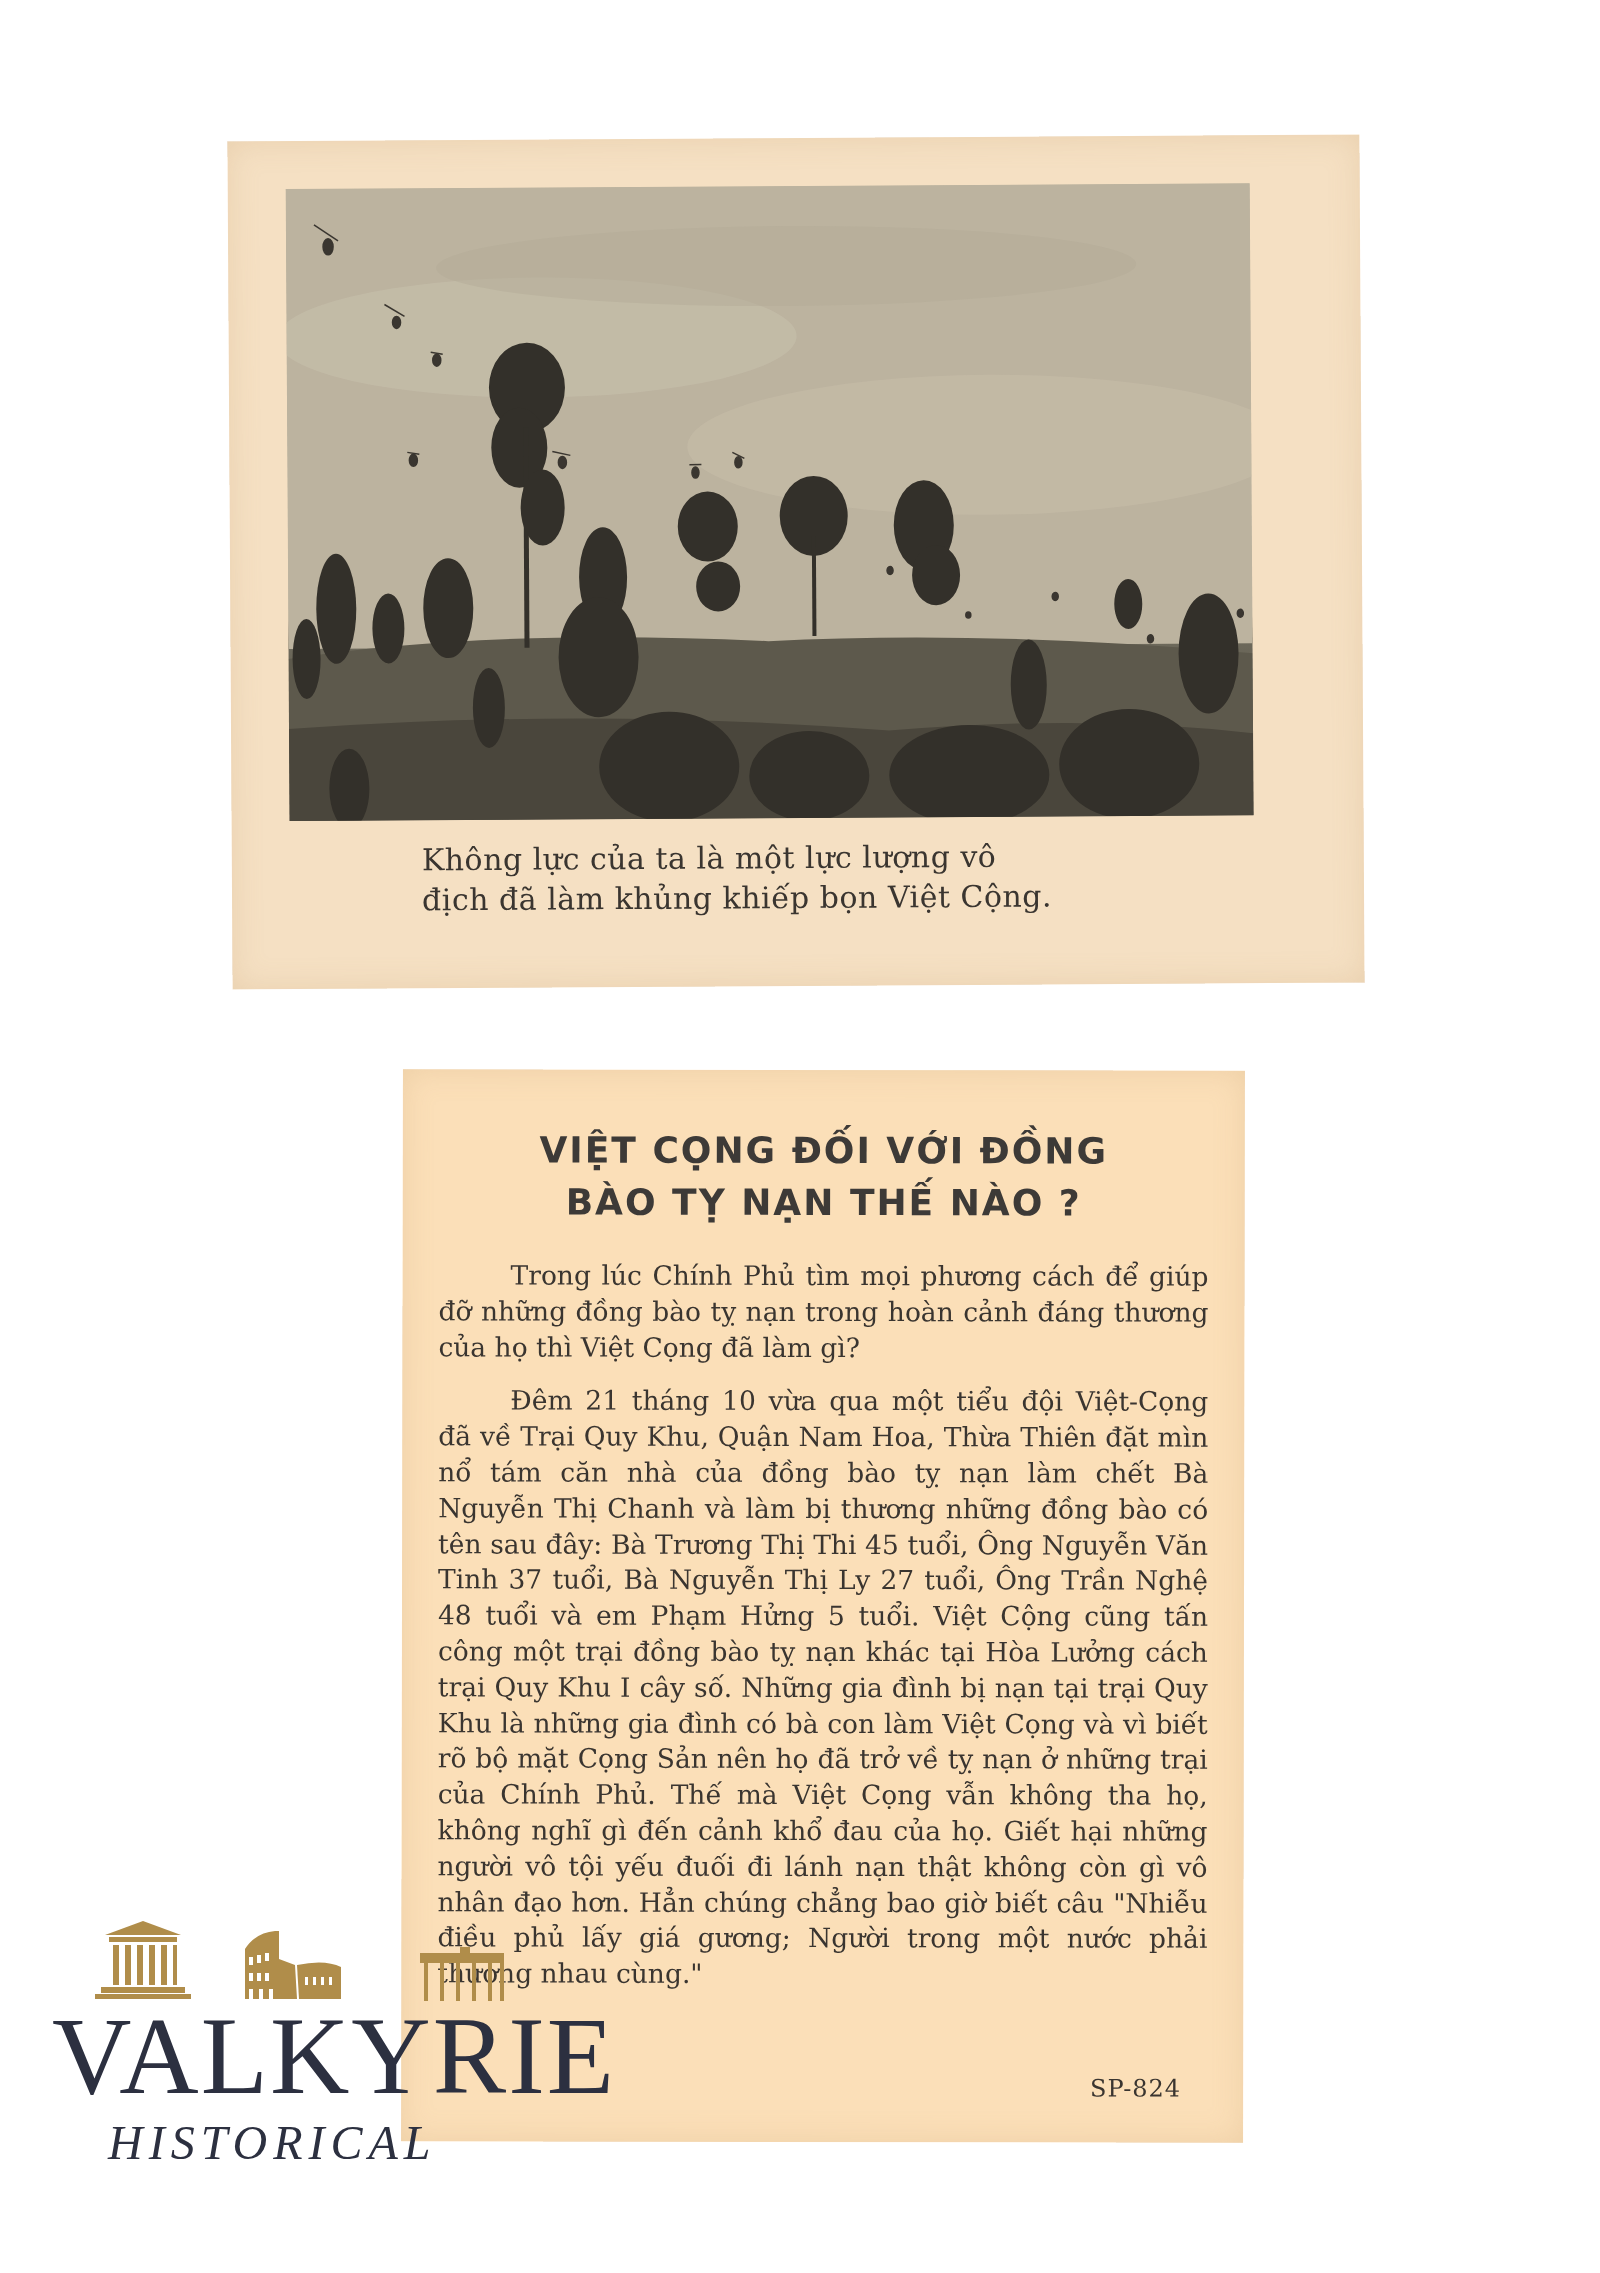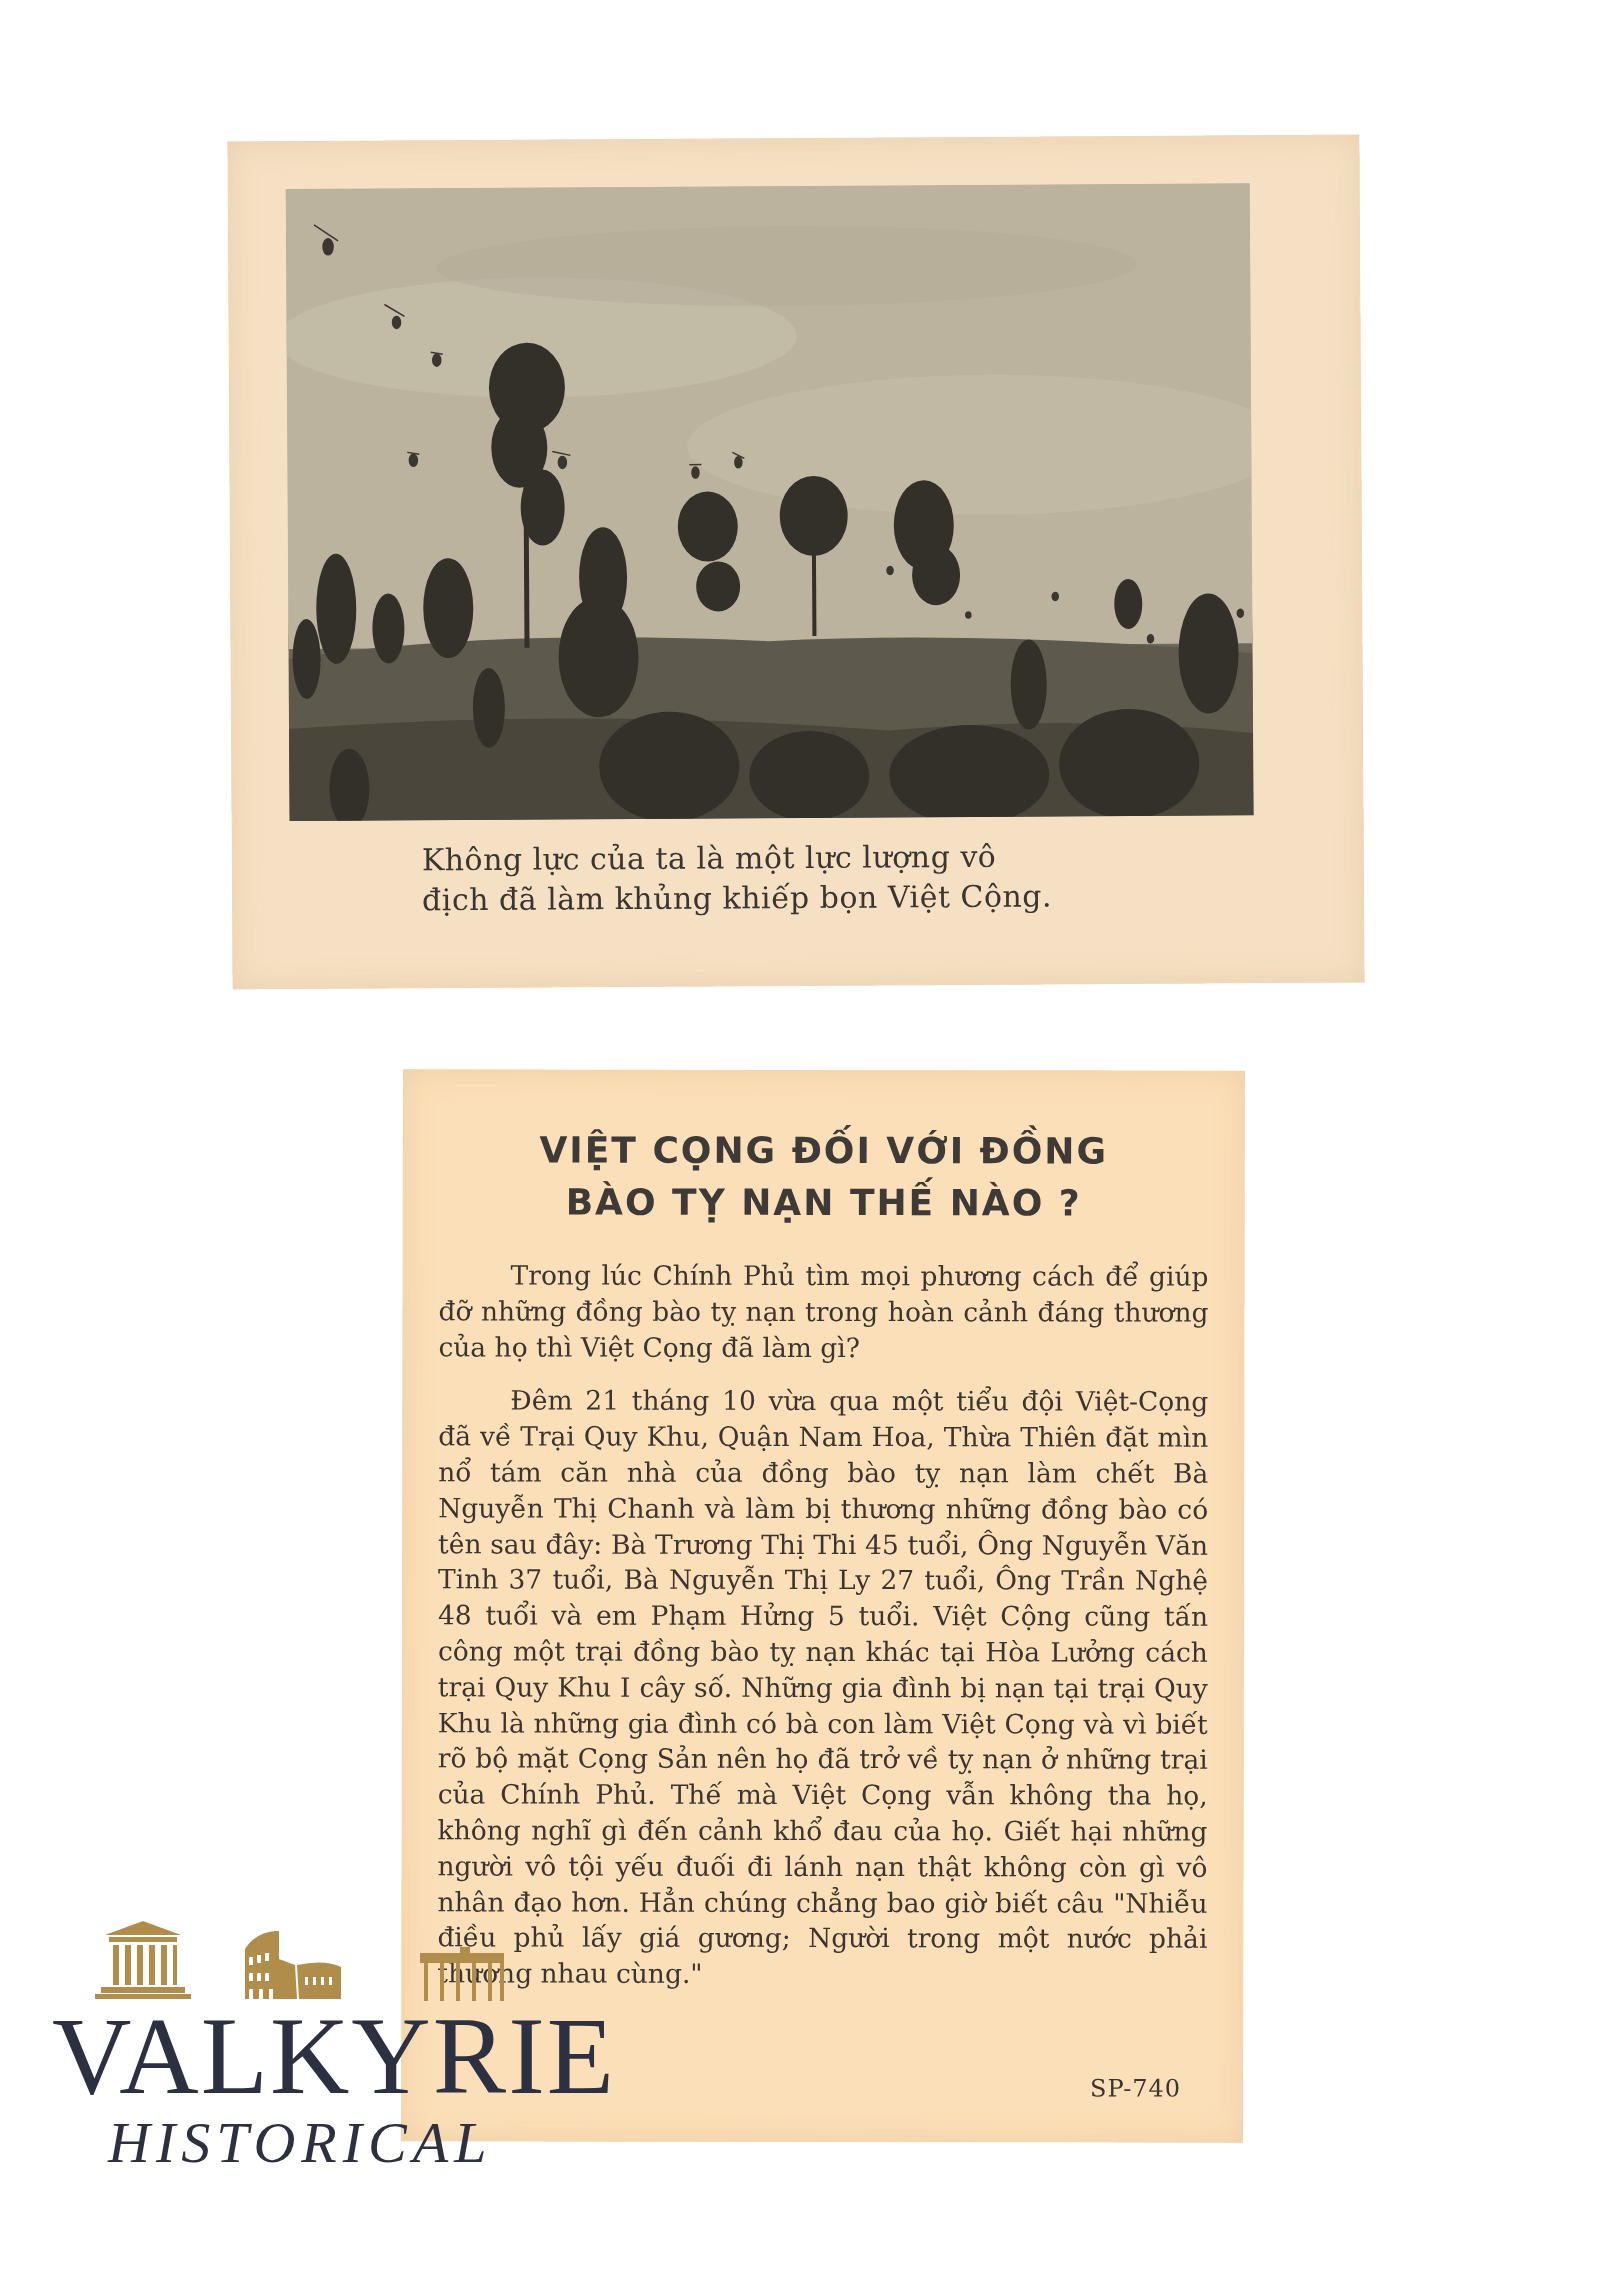--- a/index.html
+++ b/index.html
@@ -48,21 +48,21 @@
   .logo { position: absolute; left: 40px; top: 1921px; width: 560px; height: 260px; }
   .logo-icons { position: absolute; left: 55px; top: 0; }
   .logo-word {
     position: absolute; left: 12px; top: 80px;
     font-family: "Liberation Serif", serif; font-size: 110px; line-height: 110px;
     color: #2c3040; letter-spacing: 2px;
   }
   .logo-sub {
     position: absolute; left: 68px; top: 192px;
     font-family: "Liberation Serif", serif; font-style: italic;
-    font-size: 58px; line-height: 60px; color: #2c3040; letter-spacing: 6px; text-align: right;
+    font-size: 48px; line-height: 60px; color: #2c3040; letter-spacing: 6px; text-align: right;
   }
 </style>
 </head>
 <body>
 
 <div class="card" id="card-top">
   <div class="photo">
     <svg width="964" height="632" viewBox="0 0 964 632">
 
       <rect x="0" y="0" width="964" height="460" fill="#bcb39f"></rect>
@@ -156,21 +156,21 @@
 
 <div class="card" id="card-bottom">
   <div class="headline">
     <div>VIỆT CỌNG ĐỐI VỚI ĐỒNG</div>
     <div>BÀO TỴ NẠN THẾ NÀO ?</div>
   </div>
   <div class="body-text">
     <p>Trong lúc Chính Phủ tìm mọi phương cách để giúp đỡ những đồng bào tỵ nạn trong hoàn cảnh đáng thương của họ thì Việt Cọng đã làm gì?</p>
     <p>Đêm 21 tháng 10 vừa qua một tiểu đội Việt-Cọng đã về Trại Quy Khu, Quận Nam Hoa, Thừa Thiên đặt mìn nổ tám căn nhà của đồng bào tỵ nạn làm chết Bà Nguyễn Thị Chanh và làm bị thương những đồng bào có tên sau đây: Bà Trương Thị Thi 45 tuổi, Ông Nguyễn Văn Tinh 37 tuổi, Bà Nguyễn Thị Ly 27 tuổi, Ông Trần Nghệ 48 tuổi và em Phạm Hửng 5 tuổi. Việt Cộng cũng tấn công một trại đồng bào tỵ nạn khác tại Hòa Lưởng cách trại Quy Khu I cây số. Những gia đình bị nạn tại trại Quy Khu là những gia đình có bà con làm Việt Cọng và vì biết rõ bộ mặt Cọng Sản nên họ đã trở về tỵ nạn ở những trại của Chính Phủ. Thế mà Việt Cọng vẫn không tha họ, không nghĩ gì đến cảnh khổ đau của họ. Giết hại những người vô tội yếu đuối đi lánh nạn thật không còn gì vô nhân đạo hơn. Hẳn chúng chẳng bao giờ biết câu "Nhiễu điều phủ lấy giá gương; Người trong một nước phải thương nhau cùng."</p>
   </div>
-  <div class="code">SP-740</div>
+  <div class="code">SP-824</div>
 </div>
 
 <div class="logo">
   <svg class="logo-icons" width="440" height="80" viewBox="0 0 440 80">
     <g fill="#b08d4a">
 
       <g>
         <polygon points="10,14 48,0 86,14"></polygon>
         <rect x="14" y="16" width="68" height="5"></rect>
         <rect x="18" y="24" width="6" height="40"></rect>

